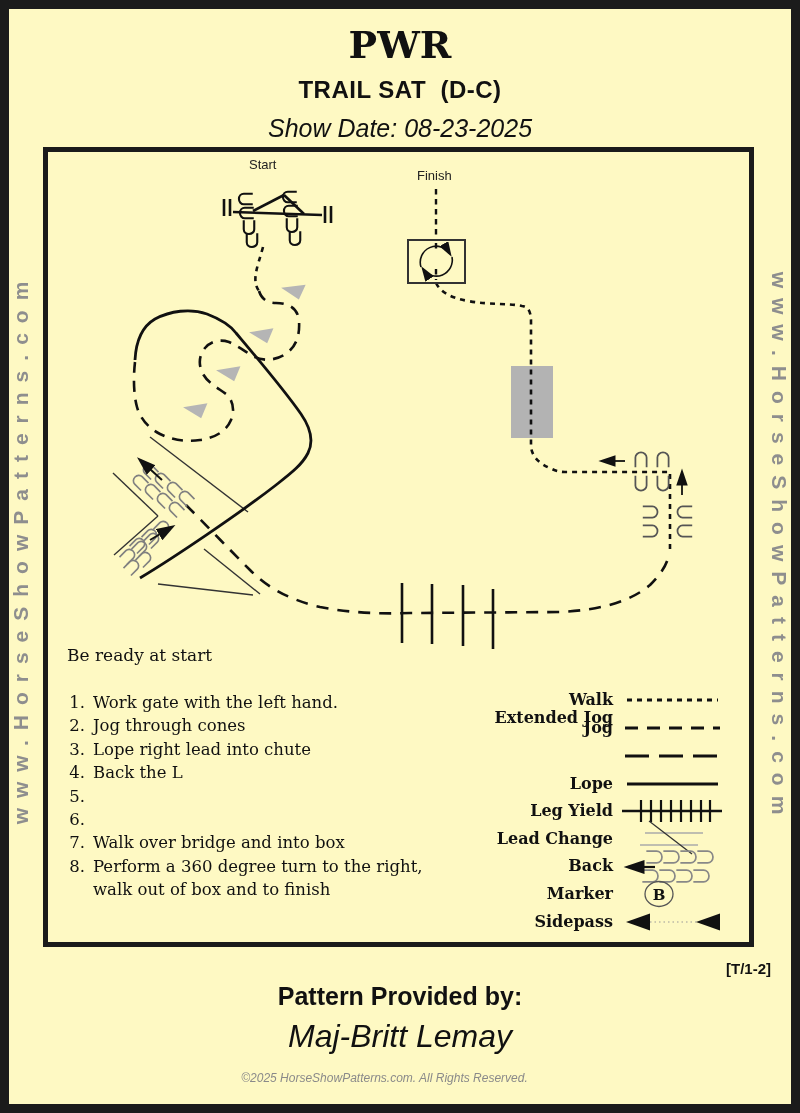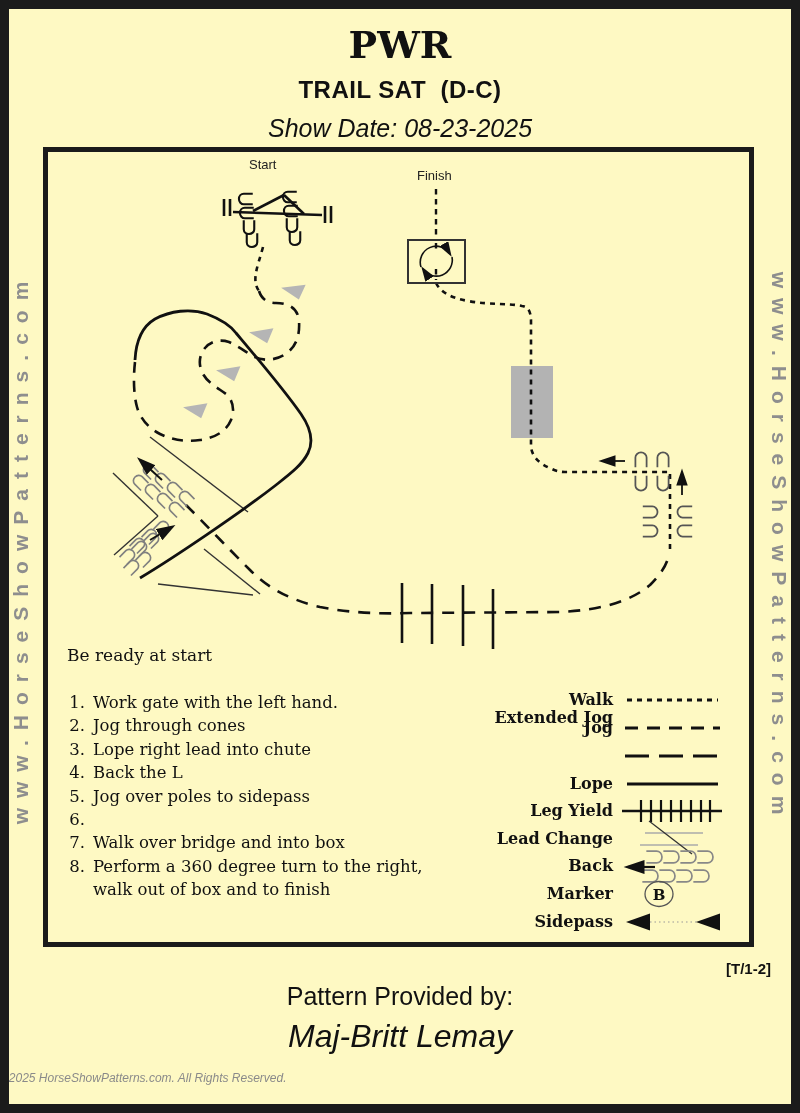--- a/index.html
+++ b/index.html
@@ -30,23 +30,23 @@
   .ins{left:67px;top:691px;width:400px;font-family:"DejaVu Serif",serif;
        font-size:16.5px;color:#111;}
   .ins .row{display:flex;line-height:23.4px;}
   .ins .num{width:18px;text-align:right;margin-right:8px;flex:none;}
   .ins .cont{margin-left:26px;line-height:23.4px;}
   
   .leg{left:453px;width:160px;text-align:right;font-family:"DejaVu Serif",serif;
        font-weight:bold;font-size:16px;color:#111;line-height:22px;}
   .tag{left:701px;top:960px;width:70px;text-align:right;font-weight:bold;font-size:15px;color:#111;}
   
-  .providedby{left:0;top:982px;width:800px;text-align:center;font-weight:normal;font-size:25px;color:#111;}
+  .providedby{left:0;top:982px;width:800px;text-align:center;font-weight:bold;font-size:25px;color:#111;}
   .provider{left:0;top:1018px;width:800px;text-align:center;font-style:italic;font-size:32px;color:#111;}
-  .copyright{left:0;top:1071px;width:769px;font-style:italic;font-size:12px;color:#8a8a8a;}
+  .copyright{left:0;top:1071px;width:769px;text-align:center;font-style:italic;font-size:12px;color:#8a8a8a;}
 </style>
 </head>
 <body>
 
 <div class="page">
 
   <div class="abs title">PWR</div>
   <div class="abs subtitle">TRAIL SAT  (D-C)</div>
   <div class="abs showdate">Show Date: 08-23-2025</div>
 
@@ -243,21 +243,20 @@
     <div class="row">
         <span class="num">3.</span>
         <span>Lope right lead into chute</span>
       </div>
     <div class="row">
         <span class="num">4.</span>
         <span>Back the L</span>
       </div>
     <div class="row">
         <span class="num">5.</span>
-        <span>Jog over poles to sidepass</span>
       </div>
     <div class="row">
         <span class="num">6.</span>
       </div>
     <div class="row">
         <span class="num">7.</span>
         <span>Walk over bridge and into box</span>
       </div>
     <div class="row">
         <span class="num">8.</span>

